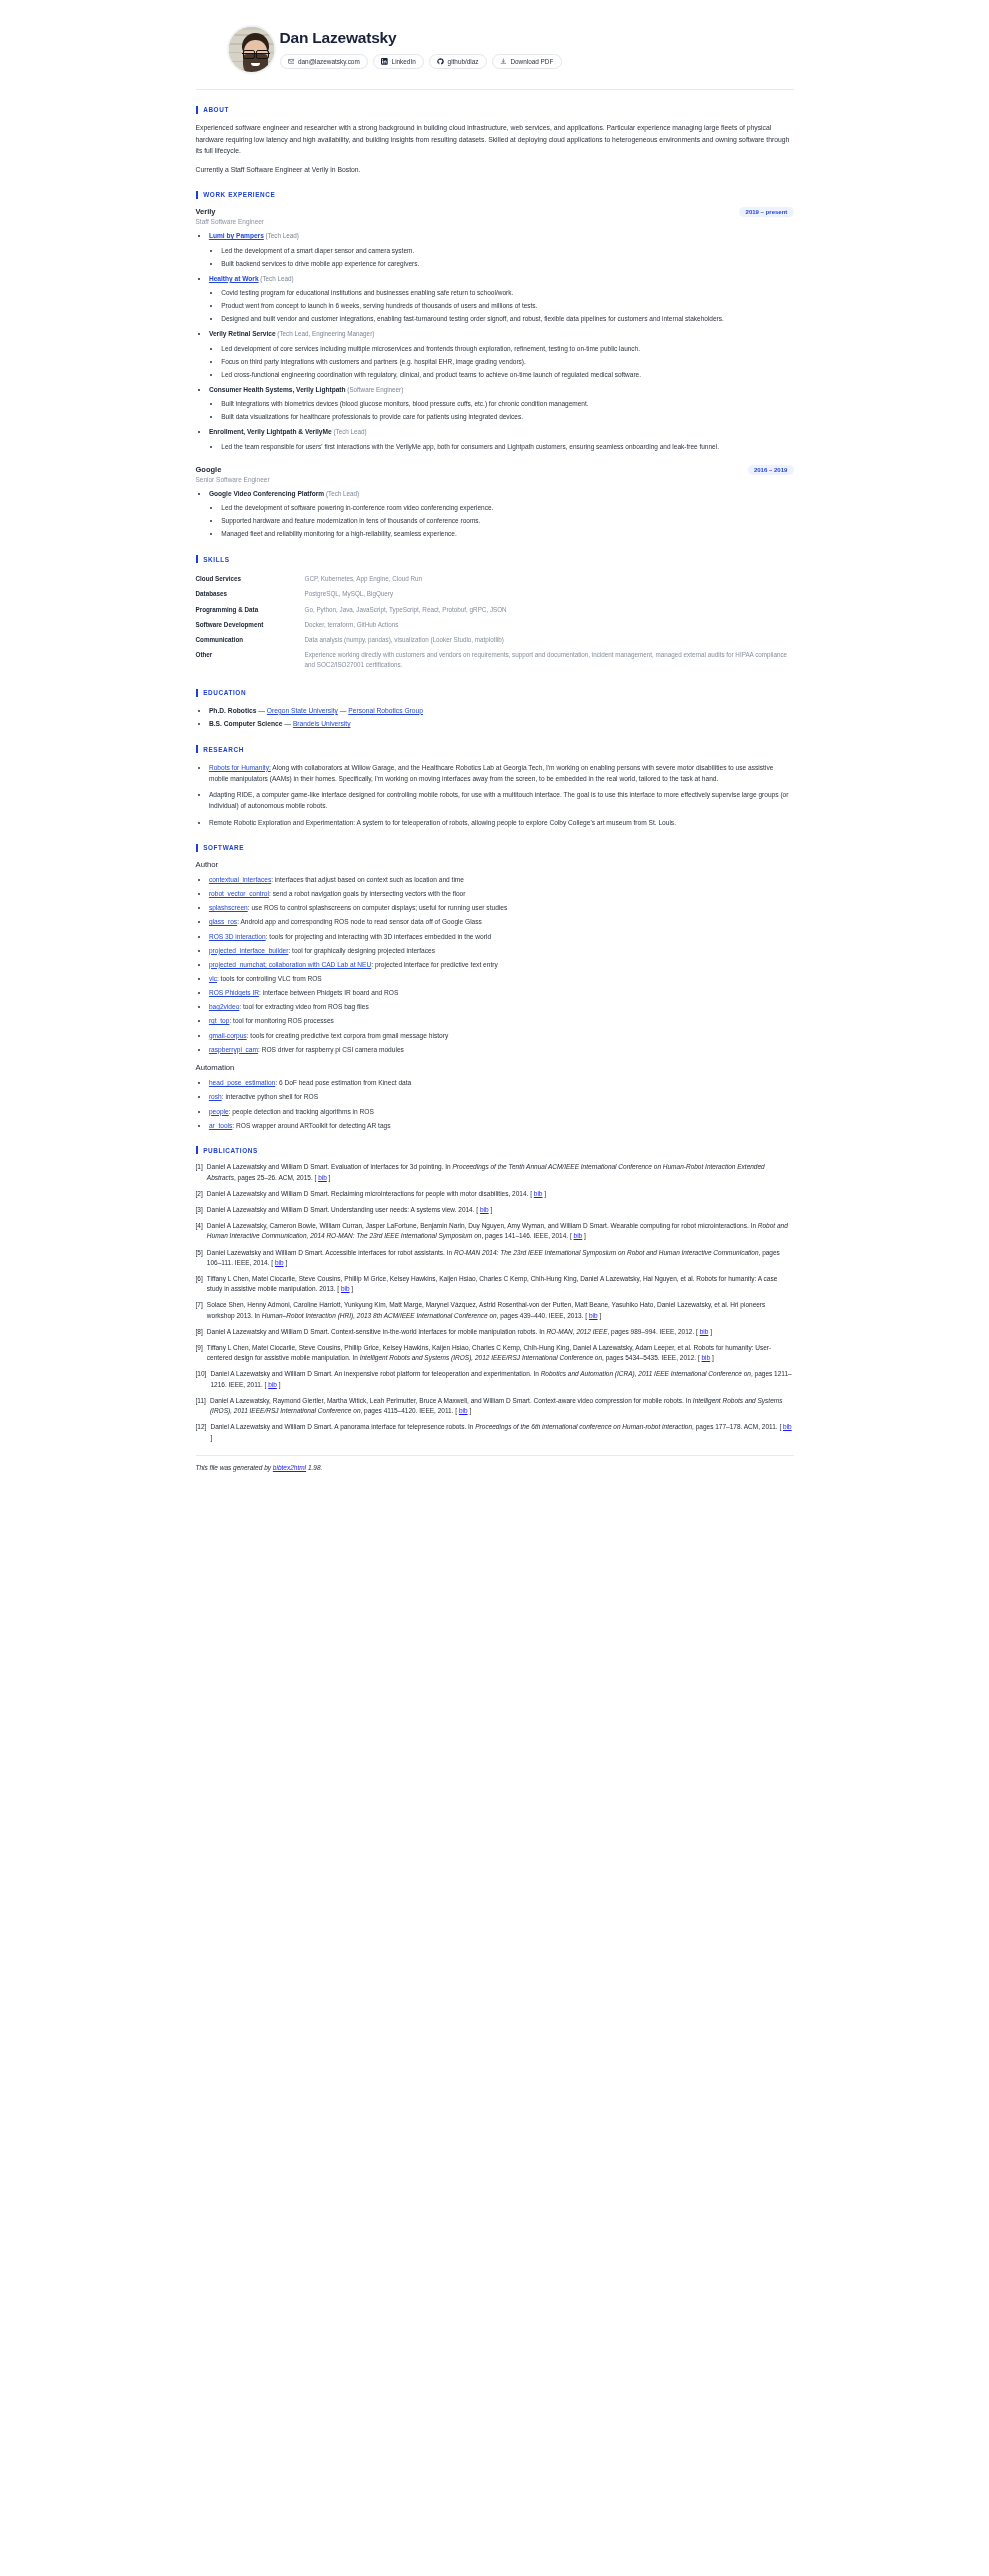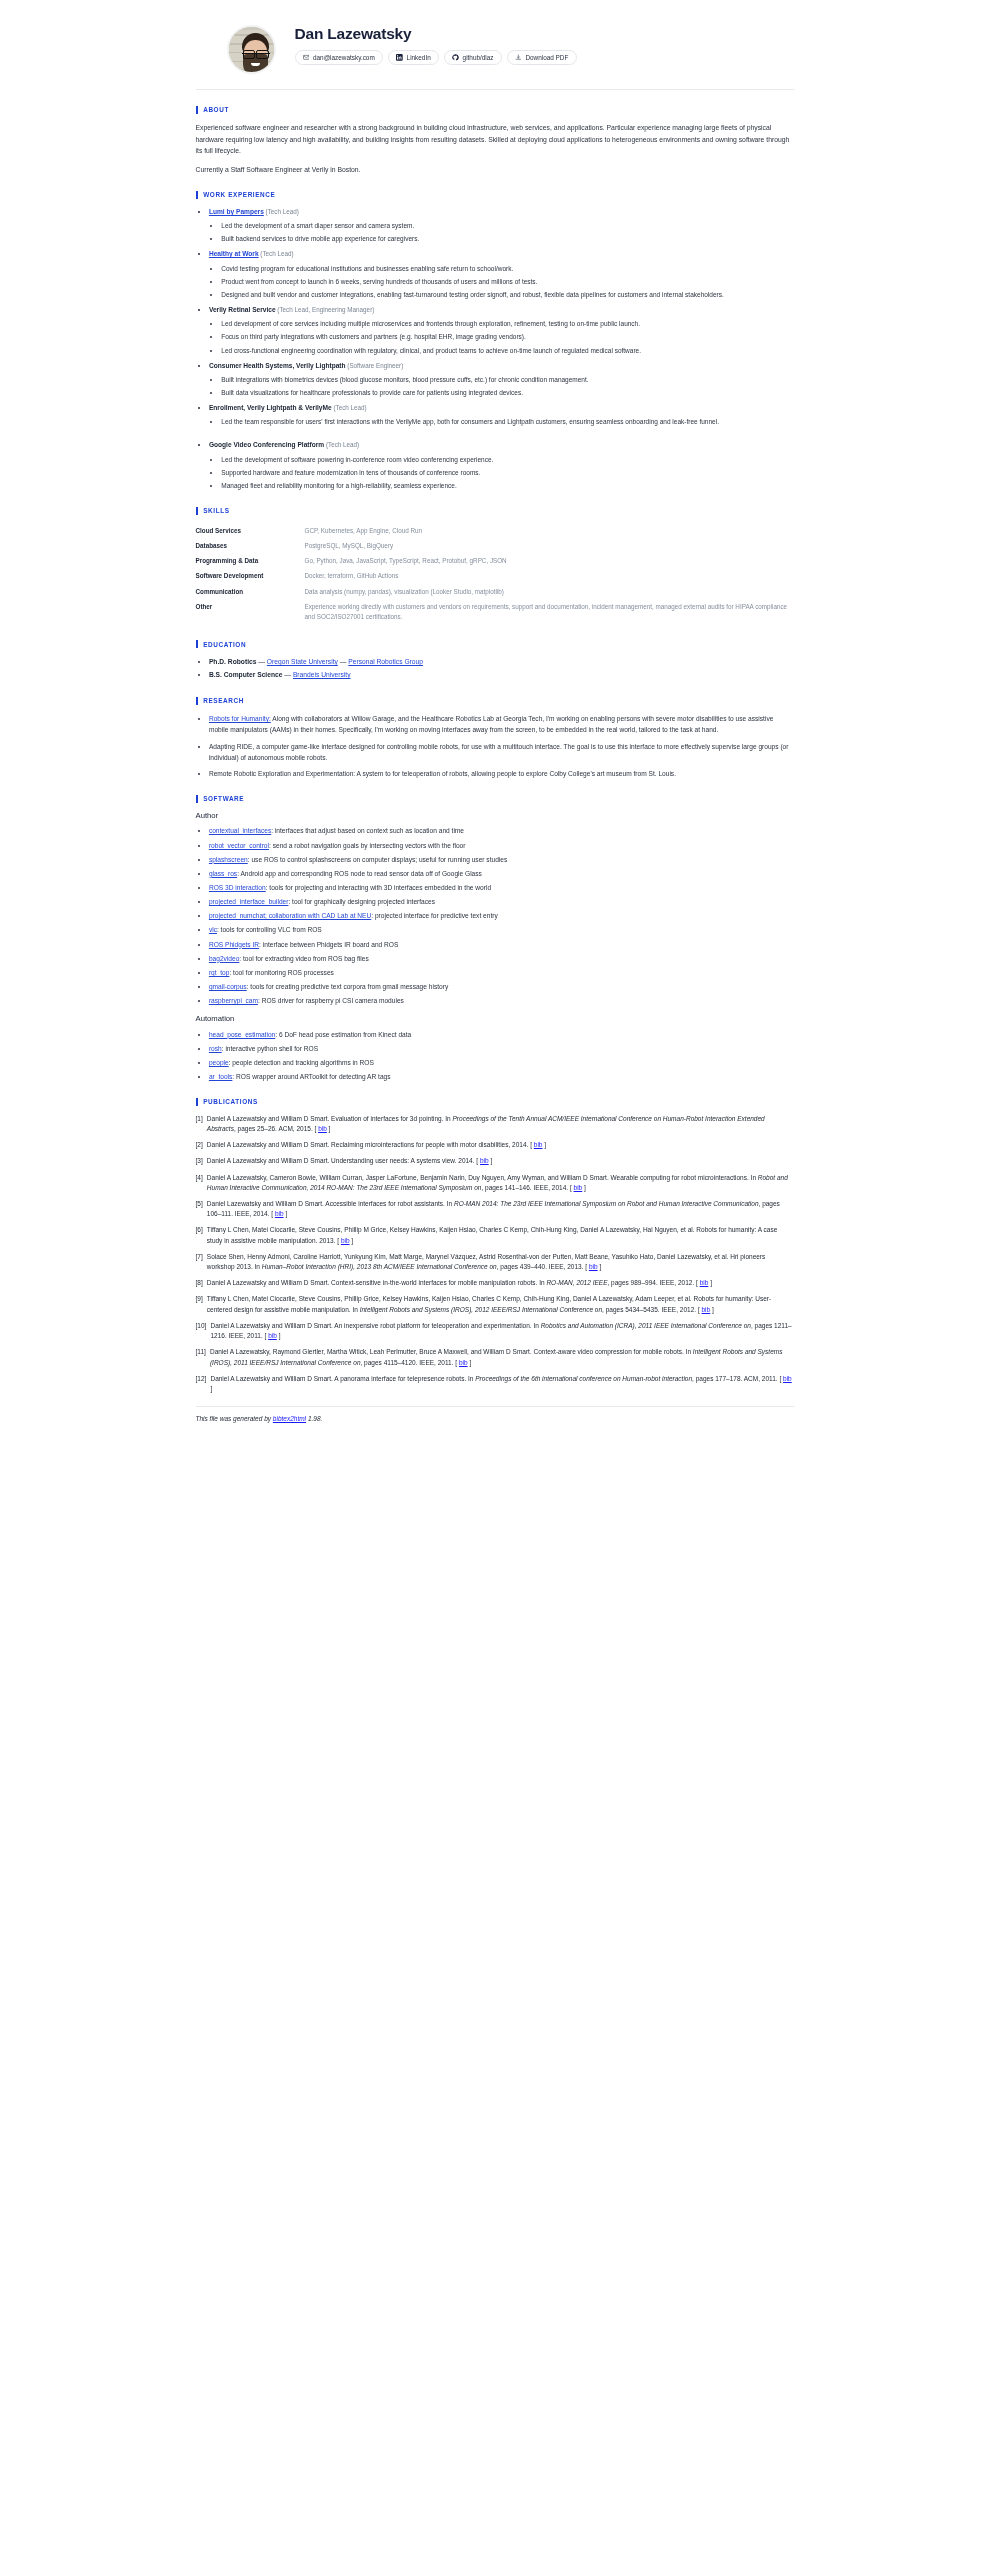--- a/index.html
+++ b/index.html
@@ -11,21 +11,21 @@
     color: #1f2937;
   }
   .page { width: 989px; margin: 0 auto; padding: 0; }
   .sheet {
     width: 598px;
     margin: 0 auto;
     padding: 13.4px 0 20.6px 0;
   }
 
   
-  .hdr { display:flex; align-items:flex-start; gap:19px; padding: 11.3px 31px 15.5px 31px; }
+  .hdr { display:flex; align-items:center; gap:4px; padding: 11.3px 31px 15.5px 31px; }
   .avatar {
     width: 49px; height: 49px; border-radius: 50%;
     flex: 0 0 49px;
     border: 2.1px solid #f1f2f4;
     overflow:hidden; position:relative;
     background: #cfcabd;
   }
   .av-wall { position:absolute; inset:0;
     background:
       linear-gradient(180deg, rgba(0,0,0,.05) 0 3.1px, rgba(0,0,0,0) 3.1px 10.3px),
@@ -198,20 +198,27 @@
       <p class="body">Experienced software engineer and researcher with a strong background in building cloud infrastructure, web services, and applications. Particular experience managing large fleets of physical hardware requiring low latency and high availability, and building insights from resulting datasets. Skilled at deploying cloud applications to heterogeneous environments and owning software through its full lifecycle.</p>
       <p class="body">Currently a Staff Software Engineer at Verily in Boston.</p>
     </div>
 
     <div class="sec">
       <div class="sec-h">
         <span>WORK EXPERIENCE</span>
       </div>
       <div id="work-list">
           <div class="job">
+            <div class="job-top">
+              <div>
+                <div class="job-co">Verily</div>
+                <div class="job-title">Staff Software Engineer</div>
+              </div>
+              <div class="job-date">2019 – present</div>
+            </div>
             <ul class="proj">
               <li><span class="proj-name"><a href="#">Lumi by Pampers</a></span><span class="proj-role"> (Tech Lead)</span><ul class="sub">
                   <li>Led the development of a smart diaper sensor and camera system.</li>
                   <li>Built backend services to drive mobile app experience for caregivers.</li>
                 </ul></li>
               <li><span class="proj-name"><a href="#">Healthy at Work</a></span><span class="proj-role"> (Tech Lead)</span><ul class="sub">
                   <li>Covid testing program for educational institutions and businesses enabling safe return to school/work.</li>
                   <li>Product went from concept to launch in 6 weeks, serving hundreds of thousands of users and millions of tests.</li>
                   <li>Designed and built vendor and customer integrations, enabling fast-turnaround testing order signoff, and robust, flexible data pipelines for customers and internal stakeholders.</li>
                 </ul></li>
@@ -223,20 +230,27 @@
               <li><span class="proj-name">Consumer Health Systems, Verily Lightpath</span><span class="proj-role"> (Software Engineer)</span><ul class="sub">
                   <li>Built integrations with biometrics devices (blood glucose monitors, blood pressure cuffs, etc.) for chronic condition management.</li>
                   <li>Built data visualizations for healthcare professionals to provide care for patients using integrated devices.</li>
                 </ul></li>
               <li><span class="proj-name">Enrollment, Verily Lightpath &amp; VerilyMe</span><span class="proj-role"> (Tech Lead)</span><ul class="sub">
                   <li>Led the team responsible for users' first interactions with the VerilyMe app, both for consumers and Lightpath customers, ensuring seamless onboarding and leak-free funnel.</li>
                 </ul></li>
             </ul>
           </div>
           <div class="job">
+            <div class="job-top">
+              <div>
+                <div class="job-co">Google</div>
+                <div class="job-title">Senior Software Engineer</div>
+              </div>
+              <div class="job-date">2016 – 2019</div>
+            </div>
             <ul class="proj">
               <li><span class="proj-name">Google Video Conferencing Platform</span><span class="proj-role"> (Tech Lead)</span><ul class="sub">
                   <li>Led the development of software powering in-conference room video conferencing experience.</li>
                   <li>Supported hardware and feature modernization in tens of thousands of conference rooms.</li>
                   <li>Managed fleet and reliability monitoring for a high-reliability, seamless experience.</li>
                 </ul></li>
             </ul>
           </div>
         </div>
     </div>

